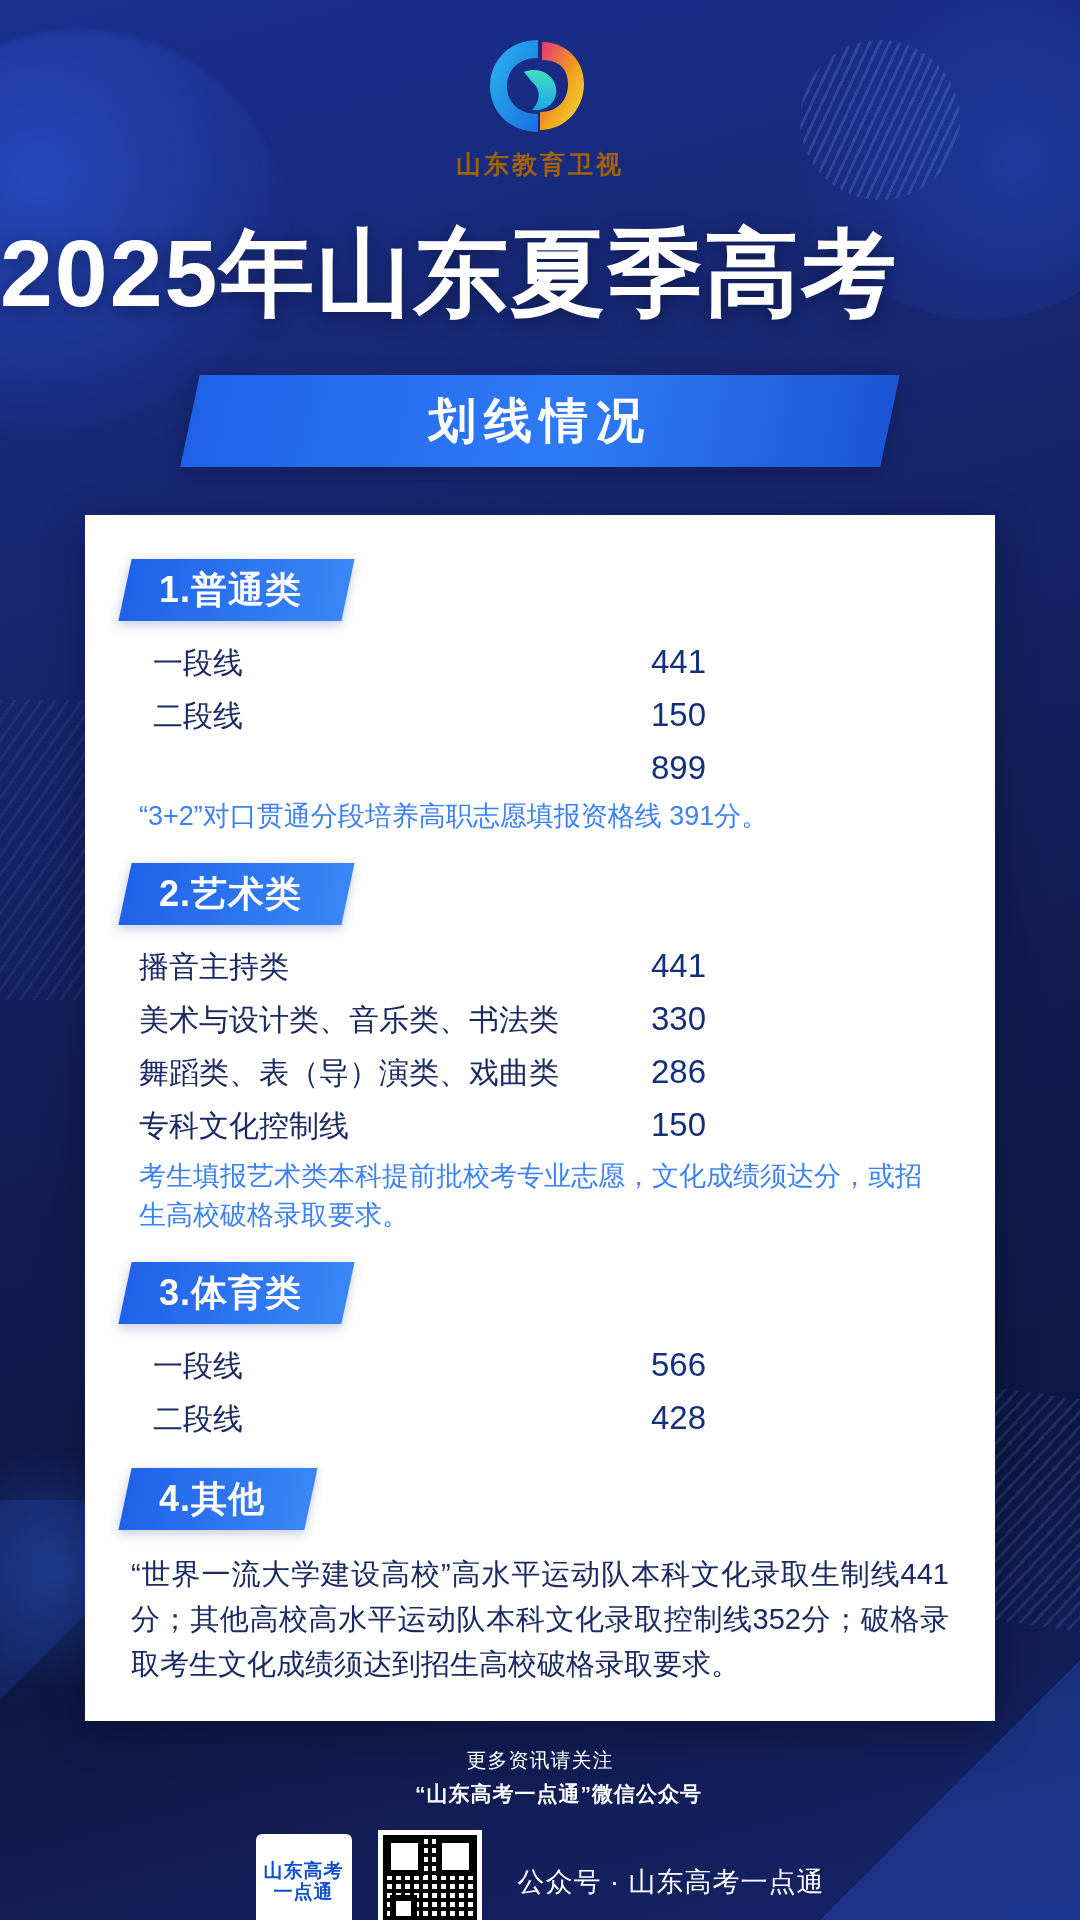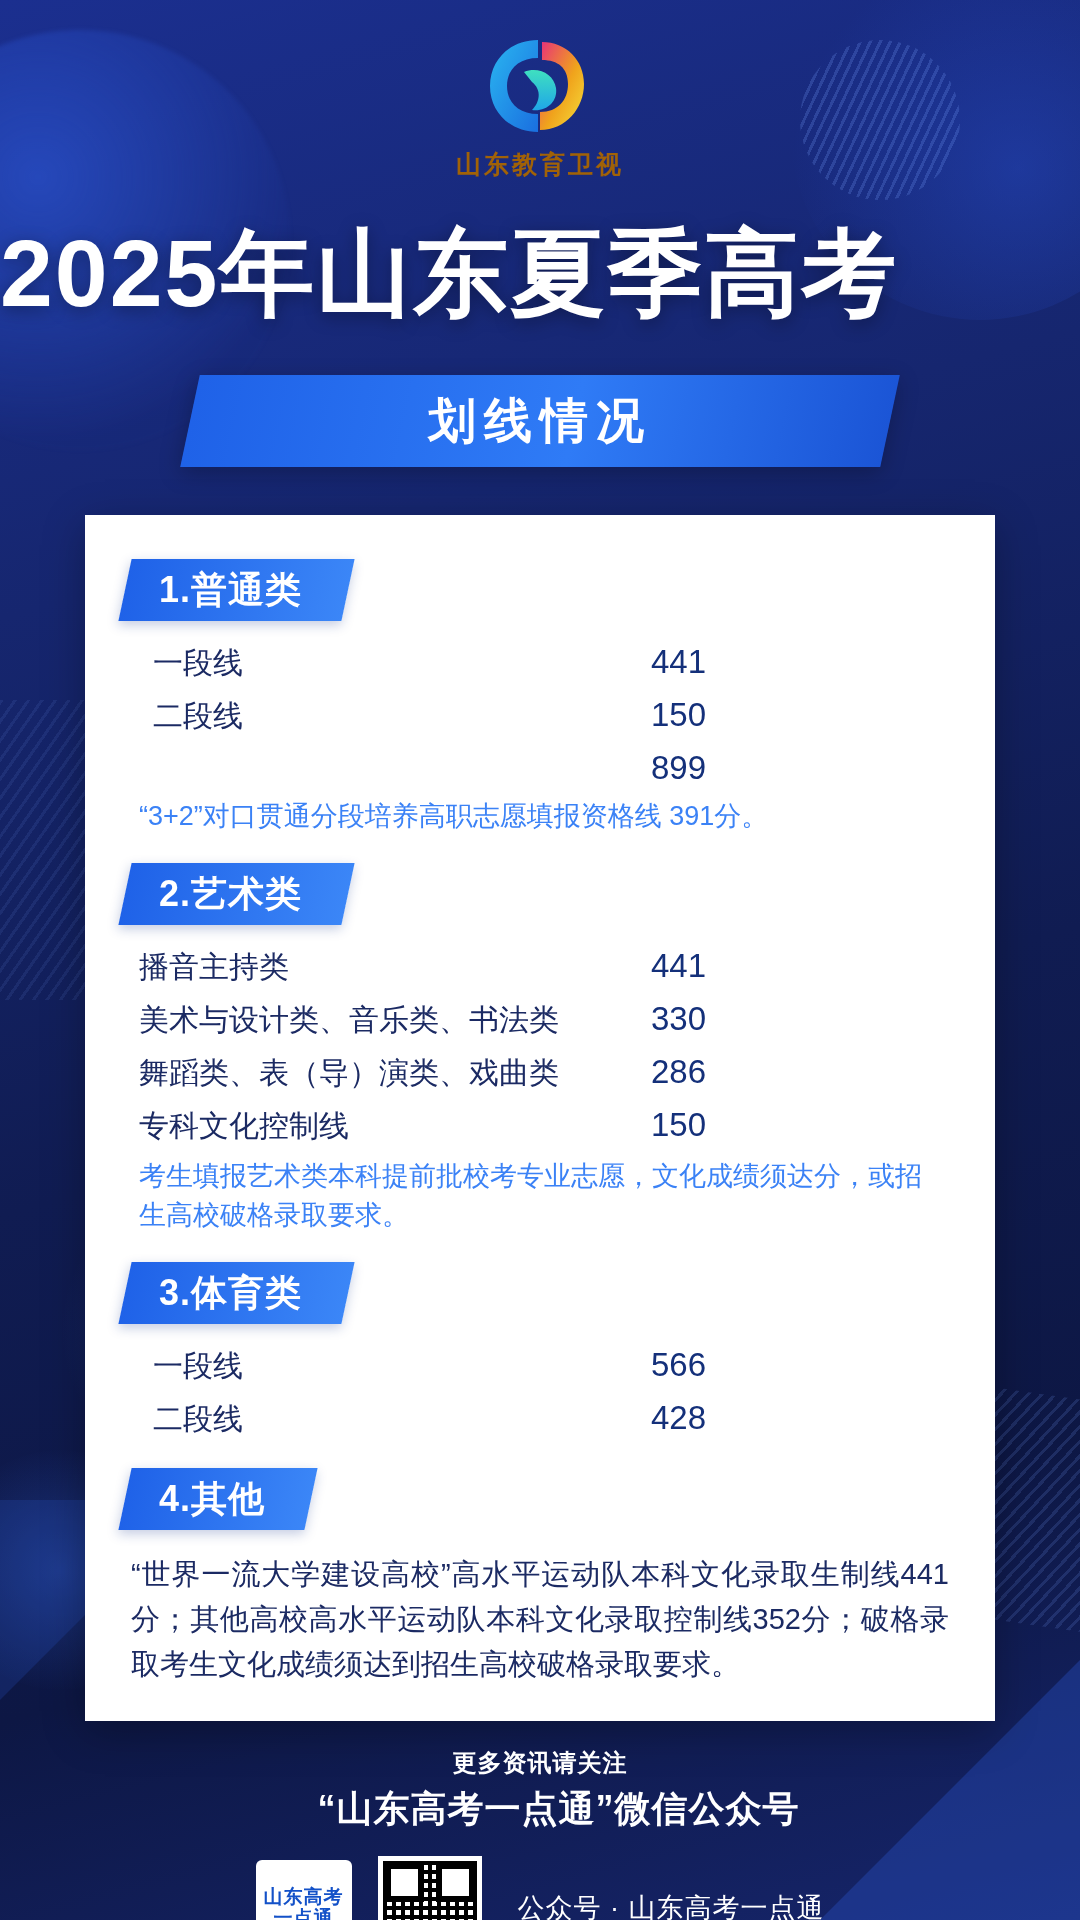--- a/index.html
+++ b/index.html
@@ -158,22 +158,22 @@
     text-align: justify;
   }
 
   
   .footer {
     position: relative;
     margin-top: 26px;
     text-align: center;
     color: #ffffff;
   }
-  .footer-line1 { font-size: 24px; font-weight: 700; letter-spacing: 1px; }
-  .footer-line2 { font-size: 36px; font-weight: 700; margin-top: 6px; letter-spacing: 1px; padding-left: 37px; }
+  .footer-line1 { font-size: 20px; font-weight: 400; letter-spacing: 1px; }
+  .footer-line2 { font-size: 21px; font-weight: 700; margin-top: 6px; letter-spacing: 1px; padding-left: 37px; }
 
   .codes {
     margin-top: 22px;
     display: flex; align-items: center; justify-content: center; gap: 26px;
   }
   .mini-logo {
     width: 96px; height: 96px; background: #ffffff; border-radius: 6px;
     display: flex; align-items: center; justify-content: center;
     color: #1351c8; font-size: 19px; font-weight: 700; line-height: 1.1;
     text-align: center; letter-spacing: 1px;

